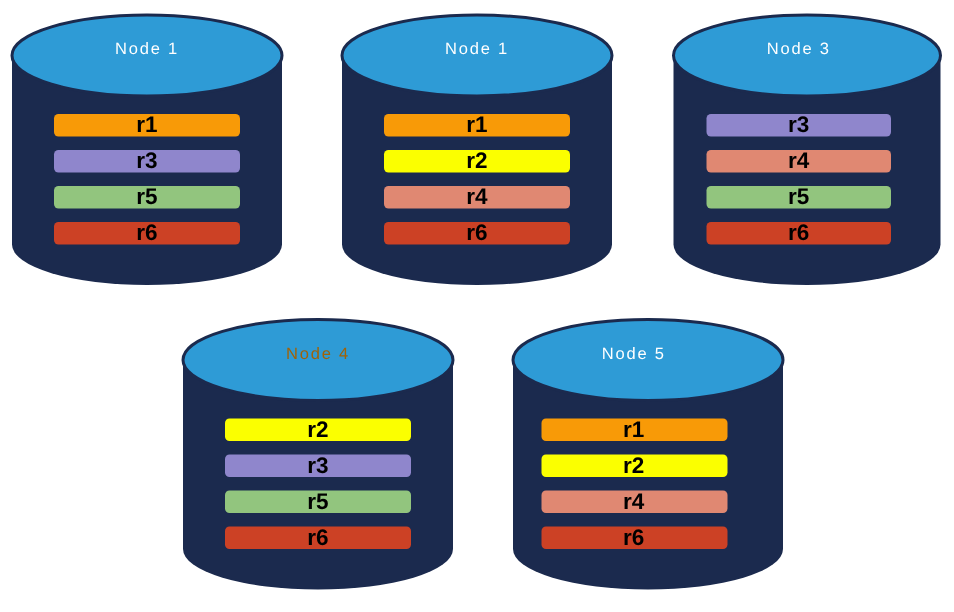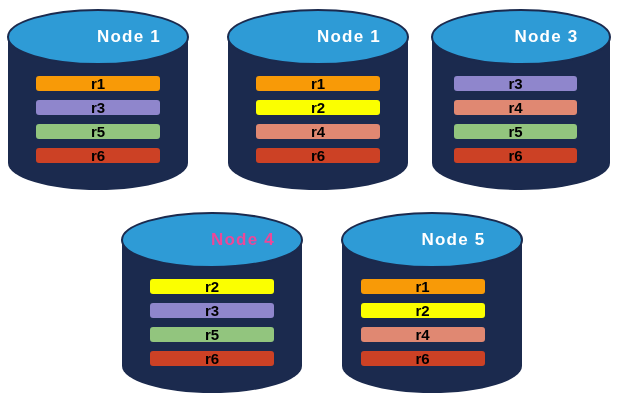--- a/index.html
+++ b/index.html
@@ -35,26 +35,25 @@
     overflow: visible;
   }
 
   .node-label {
     position: absolute;
     left: 0;
     width: 100%;
     text-align: center;
     color: #ffffff;
     font-family: "Liberation Sans", sans-serif;
-    font-size: 17px;
-    font-weight: 700;
+    font-size: 11px;
+    font-weight: 400;
     letter-spacing: 1.2px;
     white-space: nowrap;
     pointer-events: none;
-    margin-left: 31px;
   }
 
   .replica-stack {
     position: absolute;
     left: 0;
     width: 100%;
   }
 
   .replica {
     position: relative;
@@ -93,39 +92,39 @@
         <ellipse cx="90" cy="27" rx="90" ry="27" fill="#2e9bd6" stroke="#1b2a4e" stroke-width="2"></ellipse>
       </svg>
       <div class="node-label" style="top: 17px; color: rgb(255, 255, 255);">Node  1</div>
       <div class="replica-stack" style="top: 66px;">
         <div class="replica" style="background: rgb(248, 154, 7); width: 124px; margin-top: 0px;">r1</div>
         <div class="replica" style="background: rgb(251, 255, 0); width: 124px; margin-top: 9px;">r2</div>
         <div class="replica" style="background: rgb(224, 136, 114); width: 124px; margin-top: 9px;">r4</div>
         <div class="replica" style="background: rgb(204, 65, 37); width: 124px; margin-top: 9px;">r6</div>
       </div>
     </div>
-    <div class="node" style="left: 432px; top: 10px; width: 167px; height: 180px;">
+    <div class="node" style="left: 449px; top: 10px; width: 167px; height: 180px;">
       <svg class="cyl-svg" width="178" height="180" viewBox="0 0 178 180">
         <path d="M 0,27 L 0,153 A 89,27 0 0 0 178,153 L 178,27 Z" fill="#1b2a4e"></path>
         <ellipse cx="89" cy="27" rx="89" ry="27" fill="#2e9bd6" stroke="#1b2a4e" stroke-width="2"></ellipse>
       </svg>
       <div class="node-label" style="top: 17px; color: rgb(255, 255, 255);">Node  3</div>
       <div class="replica-stack" style="top: 66px;">
         <div class="replica" style="background: rgb(143, 134, 204); width: 123px; margin-top: 0px;">r3</div>
         <div class="replica" style="background: rgb(224, 136, 114); width: 123px; margin-top: 9px;">r4</div>
         <div class="replica" style="background: rgb(146, 197, 126); width: 123px; margin-top: 9px;">r5</div>
         <div class="replica" style="background: rgb(204, 65, 37); width: 123px; margin-top: 9px;">r6</div>
       </div>
     </div>
     <div class="node" style="left: 122px; top: 213px; width: 180px; height: 180px;">
       <svg class="cyl-svg" width="180" height="180" viewBox="0 0 180 180">
         <path d="M 0,27 L 0,153 A 90,27 0 0 0 180,153 L 180,27 Z" fill="#1b2a4e"></path>
         <ellipse cx="90" cy="27" rx="90" ry="27" fill="#2e9bd6" stroke="#1b2a4e" stroke-width="2"></ellipse>
       </svg>
-      <div class="node-label" style="top: 17px; color: #ec4899;">Node  4</div>
+      <div class="node-label" style="top: 17px; color: #a16207;">Node  4</div>
       <div class="replica-stack" style="top: 66px;">
         <div class="replica" style="background: rgb(251, 255, 0); width: 124px; margin-top: 0px;">r2</div>
         <div class="replica" style="background: rgb(143, 134, 204); width: 124px; margin-top: 9px;">r3</div>
         <div class="replica" style="background: rgb(146, 197, 126); width: 124px; margin-top: 9px;">r5</div>
         <div class="replica" style="background: rgb(204, 65, 37); width: 124px; margin-top: 9px;">r6</div>
       </div>
     </div>
     <div class="node" style="left: 342px; top: 213px; width: 161px; height: 180px;">
       <svg class="cyl-svg" width="180" height="180" viewBox="0 0 180 180">
         <path d="M 0,27 L 0,153 A 90,27 0 0 0 180,153 L 180,27 Z" fill="#1b2a4e"></path>

